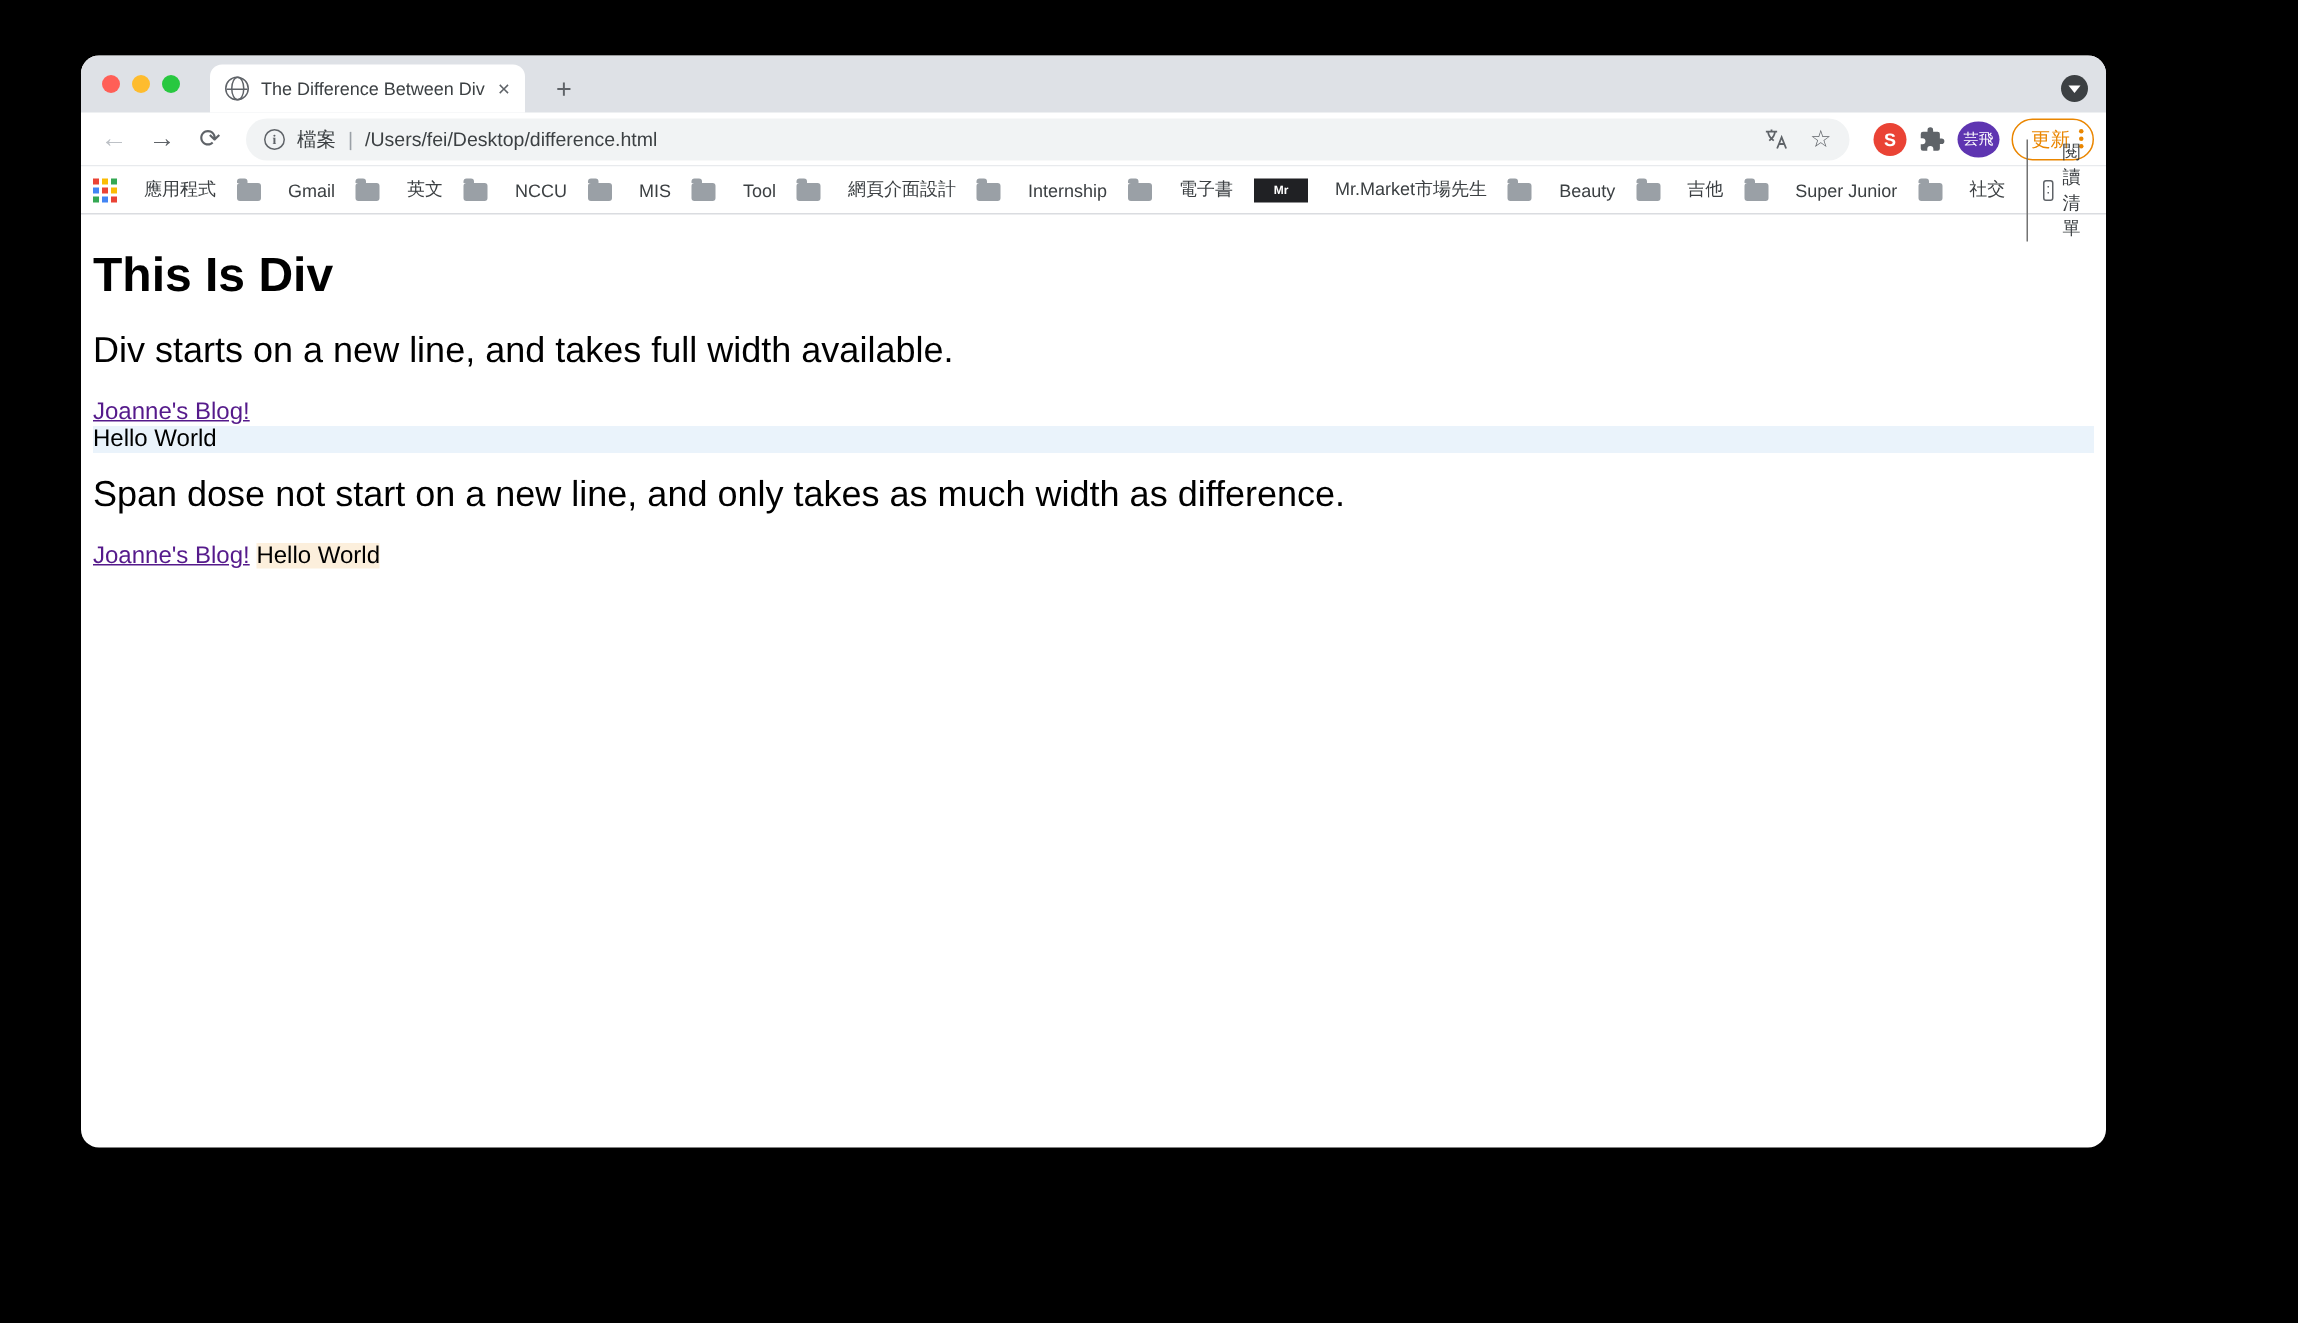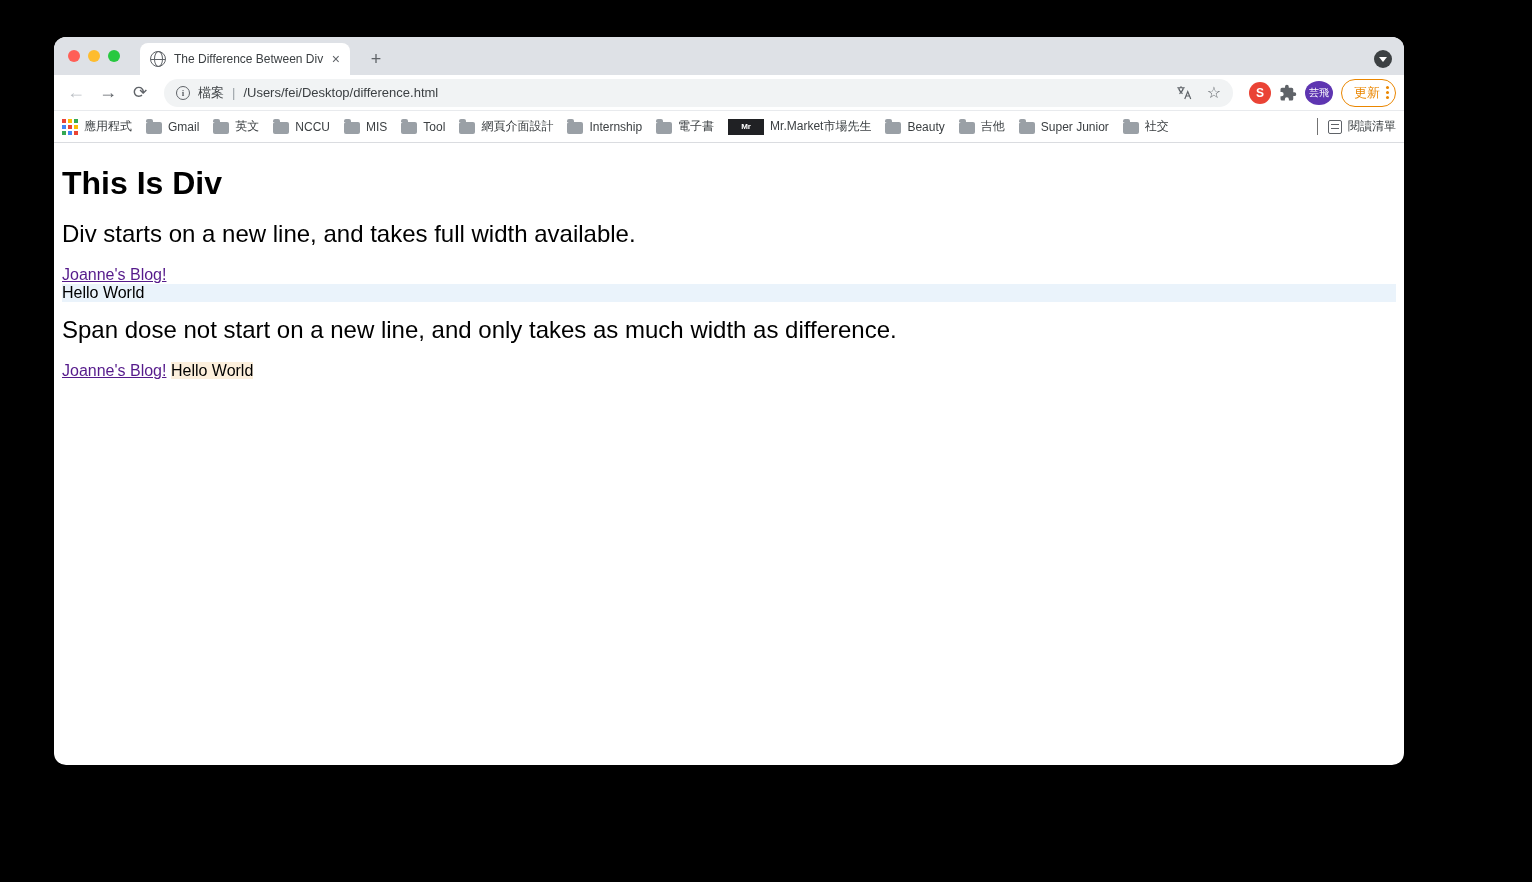--- a/index.html
+++ b/index.html
@@ -151,21 +151,21 @@
     }
     .apps-icon span:nth-child(1){background:#ea4335;}
     .apps-icon span:nth-child(2){background:#fbbc04;}
     .apps-icon span:nth-child(3){background:#34a853;}
     .apps-icon span:nth-child(4){background:#4285f4;}
     .apps-icon span:nth-child(5){background:#ea4335;}
     .apps-icon span:nth-child(6){background:#fbbc04;}
     .apps-icon span:nth-child(7){background:#34a853;}
     .apps-icon span:nth-child(8){background:#4285f4;}
     .apps-icon span:nth-child(9){background:#ea4335;}
-    .bm { display:flex; align-items:center; gap:6px; white-space:nowrap; }
+    .bm { display:flex; align-items:center; gap:18px; white-space:nowrap; }
     .folder-icon {
       width:16px; height:12px; background:#9aa0a6; border-radius:2px;
       position:relative; margin-top:2px;
     }
     .folder-icon::before {
       content:""; position:absolute; top:-3px; left:0; width:7px; height:3px;
       background:#9aa0a6; border-radius:2px 2px 0 0;
     }
     .mr-icon {
       width:36px; height:16px; background:#202124; color:#fff; font-size:8px;

